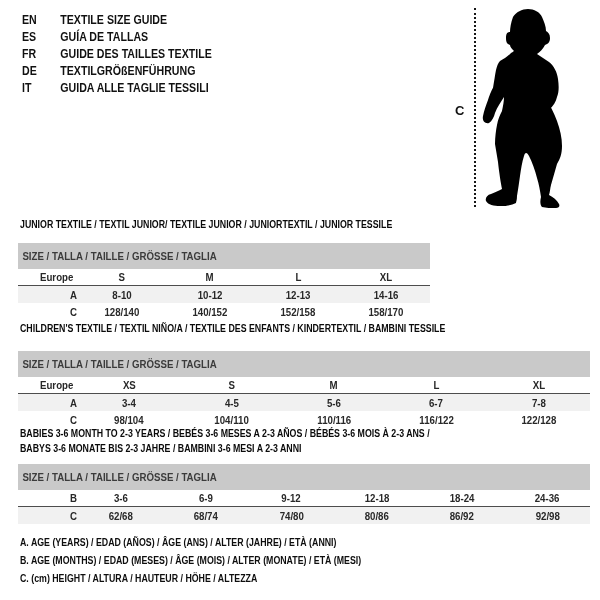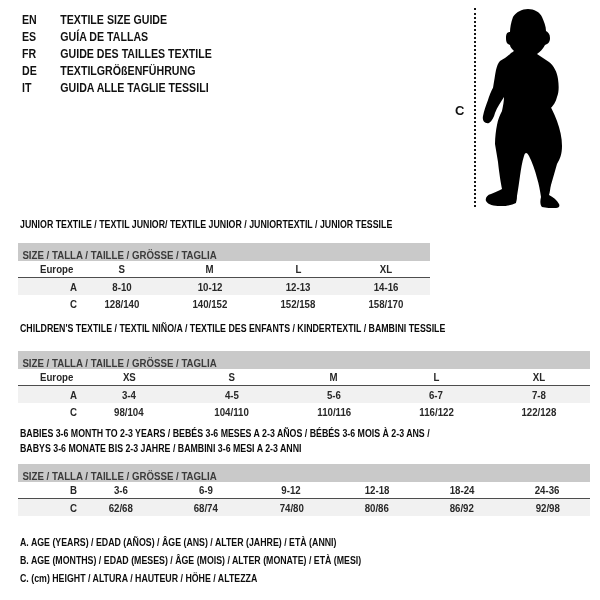--- a/index.html
+++ b/index.html
@@ -32,21 +32,21 @@
   .title1{top:217px;}
   .title2{top:321px;}
   .title3{top:426px;}
 
   
   .size-table{position:absolute;left:18px;}
   .t1{top:243px;width:412px;}
   .t2{top:351px;width:572px;}
   .t3{top:464px;width:572px;}
   .bar{
-    height:18px;background:var(--bar);display:flex;align-items:flex-end;
+    height:26px;background:var(--bar);display:flex;align-items:center;
     font-size:11px;font-weight:bold;color:#3b3b3b;
   }
   .trow{
     display:flex;height:17px;align-items:center;box-sizing:border-box;
     font-size:11px;font-weight:bold;color:#282828;
   }
   .trow.first{border-bottom:1px solid #4d4d4d;}
   .trow.alt{background:var(--stripe);}
   .cell-label{flex:0 0 55px;padding-left:5px;text-align:right;}
   .cell{flex:1 1 0;text-align:center;}

